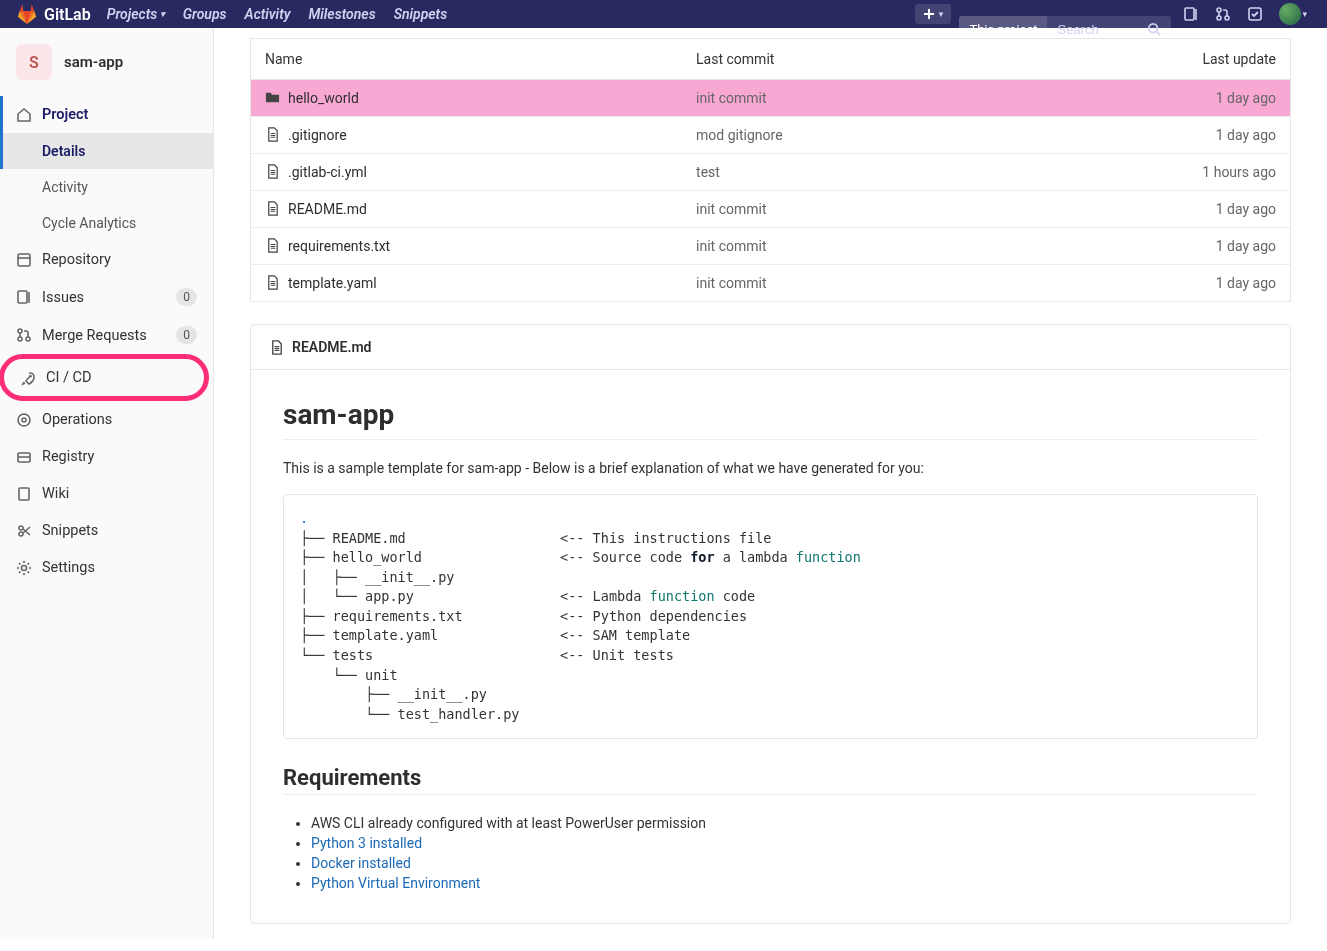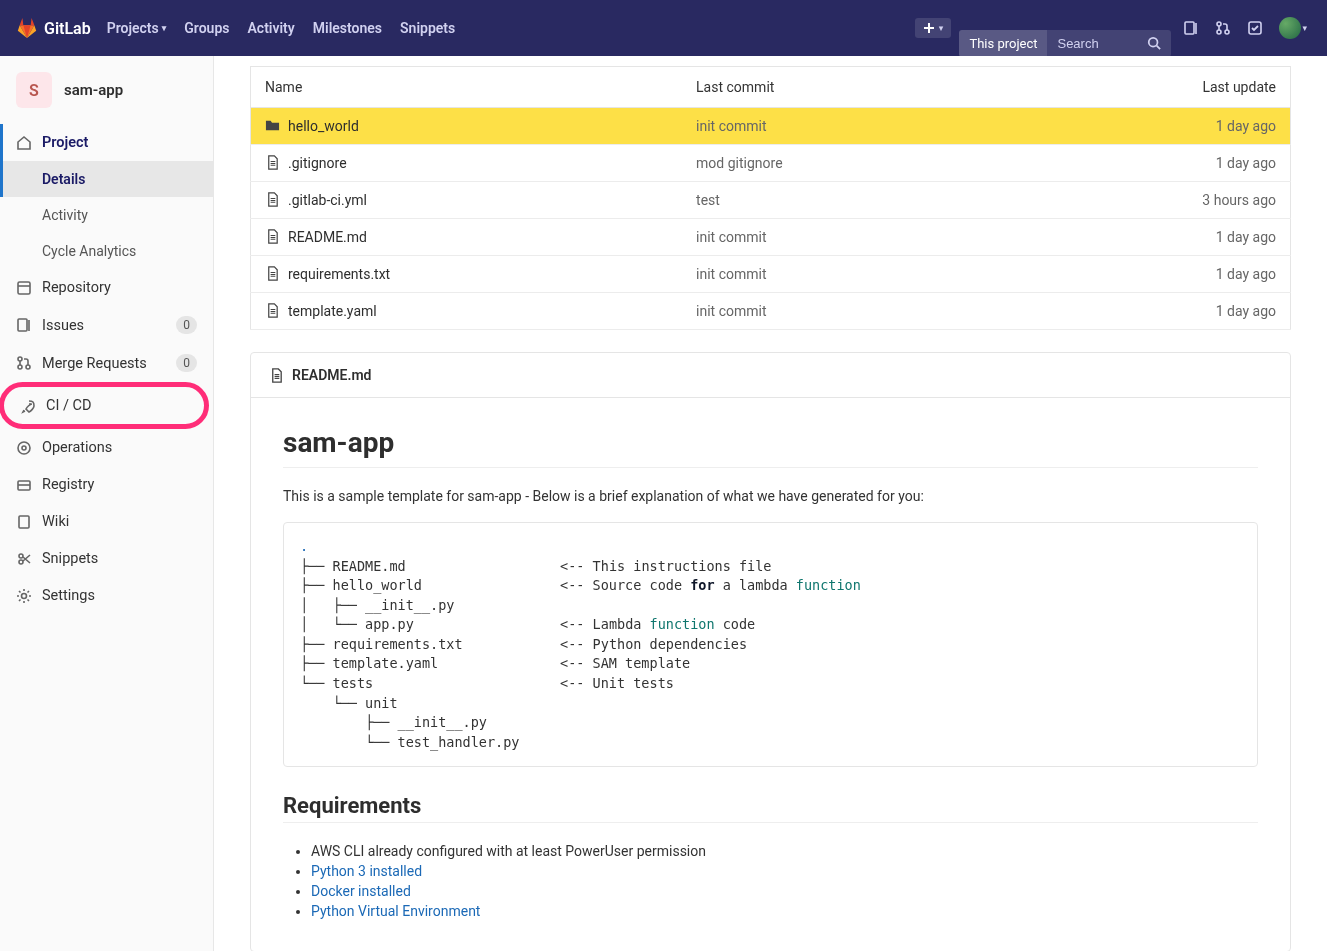--- a/index.html
+++ b/index.html
@@ -5,30 +5,30 @@
   * { box-sizing: border-box; margin: 0; padding: 0; }
   body {
     font-family: -apple-system, BlinkMacSystemFont, "Segoe UI", Roboto, "Helvetica Neue", sans-serif;
     font-size: 14px;
     color: #2e2e2e;
     background: #fff;
   }
   
   .topnav {
     background: #292961;
-    height: 56px;
+    height: 28px;
     display: flex;
     align-items: center;
     padding: 4px 16px;
     color: #d1d1f0;
   }
   .logo-wrap { display: flex; align-items: center; gap: 6px; margin-right: 16px; }
   .logo-text { color: #fff; font-weight: 600; font-size: 16px; }
   .nav-links { display: flex; gap: 18px; font-weight: 600; font-size: 14px; }
-  .nav-link { cursor: pointer; display:flex; align-items:center; gap:2px; }
+  .nav-link { cursor: pointer; display:flex; align-items:center; gap:2px;font-style:italic; }
   .nav-spacer { flex: 1; }
   .nav-right { display:flex; align-items:center; gap:8px;}
   .plus-btn { background: rgba(255,255,255,0.12); padding: 4px 8px; border-radius: 3px; display:flex; align-items:center; gap:3px; cursor:pointer;}
   .search-wrap { display:flex; align-items:flex-start; background: rgba(255,255,255,0.12); border-radius:3px; overflow:hidden;margin-top:30px;}
   .scope-btn { padding: 6px 10px; background: rgba(255,255,255,0.12); cursor:pointer; font-size:13px; color:#fff;}
   .search-input { background: transparent; border: none; color: #fff; padding: 6px 10px; font-size:13px; width:90px; outline:none;}
   .search-input::placeholder { color: #d1d1f0; }
   .search-btn { padding: 6px 10px; cursor:pointer; }
   .icon-link { cursor:pointer; padding:4px; display:flex; align-items:center;}
   .avatar { width:22px; height:22px; border-radius:50%; background: radial-gradient(circle at 30% 30%, #6a6, #264); }
@@ -77,21 +77,21 @@
     border:1px solid #e5e5e5; border-radius:4px;
   }
   .file-table th {
     text-align:left; font-weight:400; color:#333;
     padding:12px 14px; border-bottom:1px solid #e5e5e5; background:#fff;
   }
   .file-table th:last-child, .file-table td:last-child { text-align:right; }
   .file-table td {
     padding:10px 14px; border-bottom:1px solid #ececec; color:#2e2e2e;
   }
-  .file-table tbody tr:first-child { background:#fde047; }
+  .file-table tbody tr:first-child { background:#f9a8d4; }
   .file-table td:nth-child(2){ color:#666; }
   .file-table td:nth-child(3){ color:#666; }
   .file-icon { color:#444; margin-right:8px; }
 
   .readme-panel {
     border:1px solid #e5e5e5; border-radius:4px; margin-top:22px;
   }
   .readme-head {
     padding:14px 18px; border-bottom:1px solid #e5e5e5;
     display:flex; align-items:center; gap:8px; font-weight:600;
@@ -323,21 +323,21 @@
                 </svg></span><span>.gitignore</span></td>
             <td>mod gitignore</td>
             <td>1 day ago</td>
           </tr>
           <tr>
             <td><span class="file-icon"><svg width="15" height="15" viewBox="0 0 16 16" style="display:inline;vertical-align:-2px">
                   <path stroke="#444" stroke-width="1.3" fill="none" d="M4 1h6l3 3v11H4z"></path>
                   <path stroke="#444" stroke-width="1.1" d="M6 7h5M6 9h5M6 11h5"></path>
                 </svg></span><span>.gitlab-ci.yml</span></td>
             <td>test</td>
-            <td>3 hours ago</td>
+            <td>1 hours ago</td>
           </tr>
           <tr>
             <td><span class="file-icon"><svg width="15" height="15" viewBox="0 0 16 16" style="display:inline;vertical-align:-2px">
                   <path stroke="#444" stroke-width="1.3" fill="none" d="M4 1h6l3 3v11H4z"></path>
                   <path stroke="#444" stroke-width="1.1" d="M6 7h5M6 9h5M6 11h5"></path>
                 </svg></span><span>README.md</span></td>
             <td>init commit</td>
             <td>1 day ago</td>
           </tr>
           <tr>

